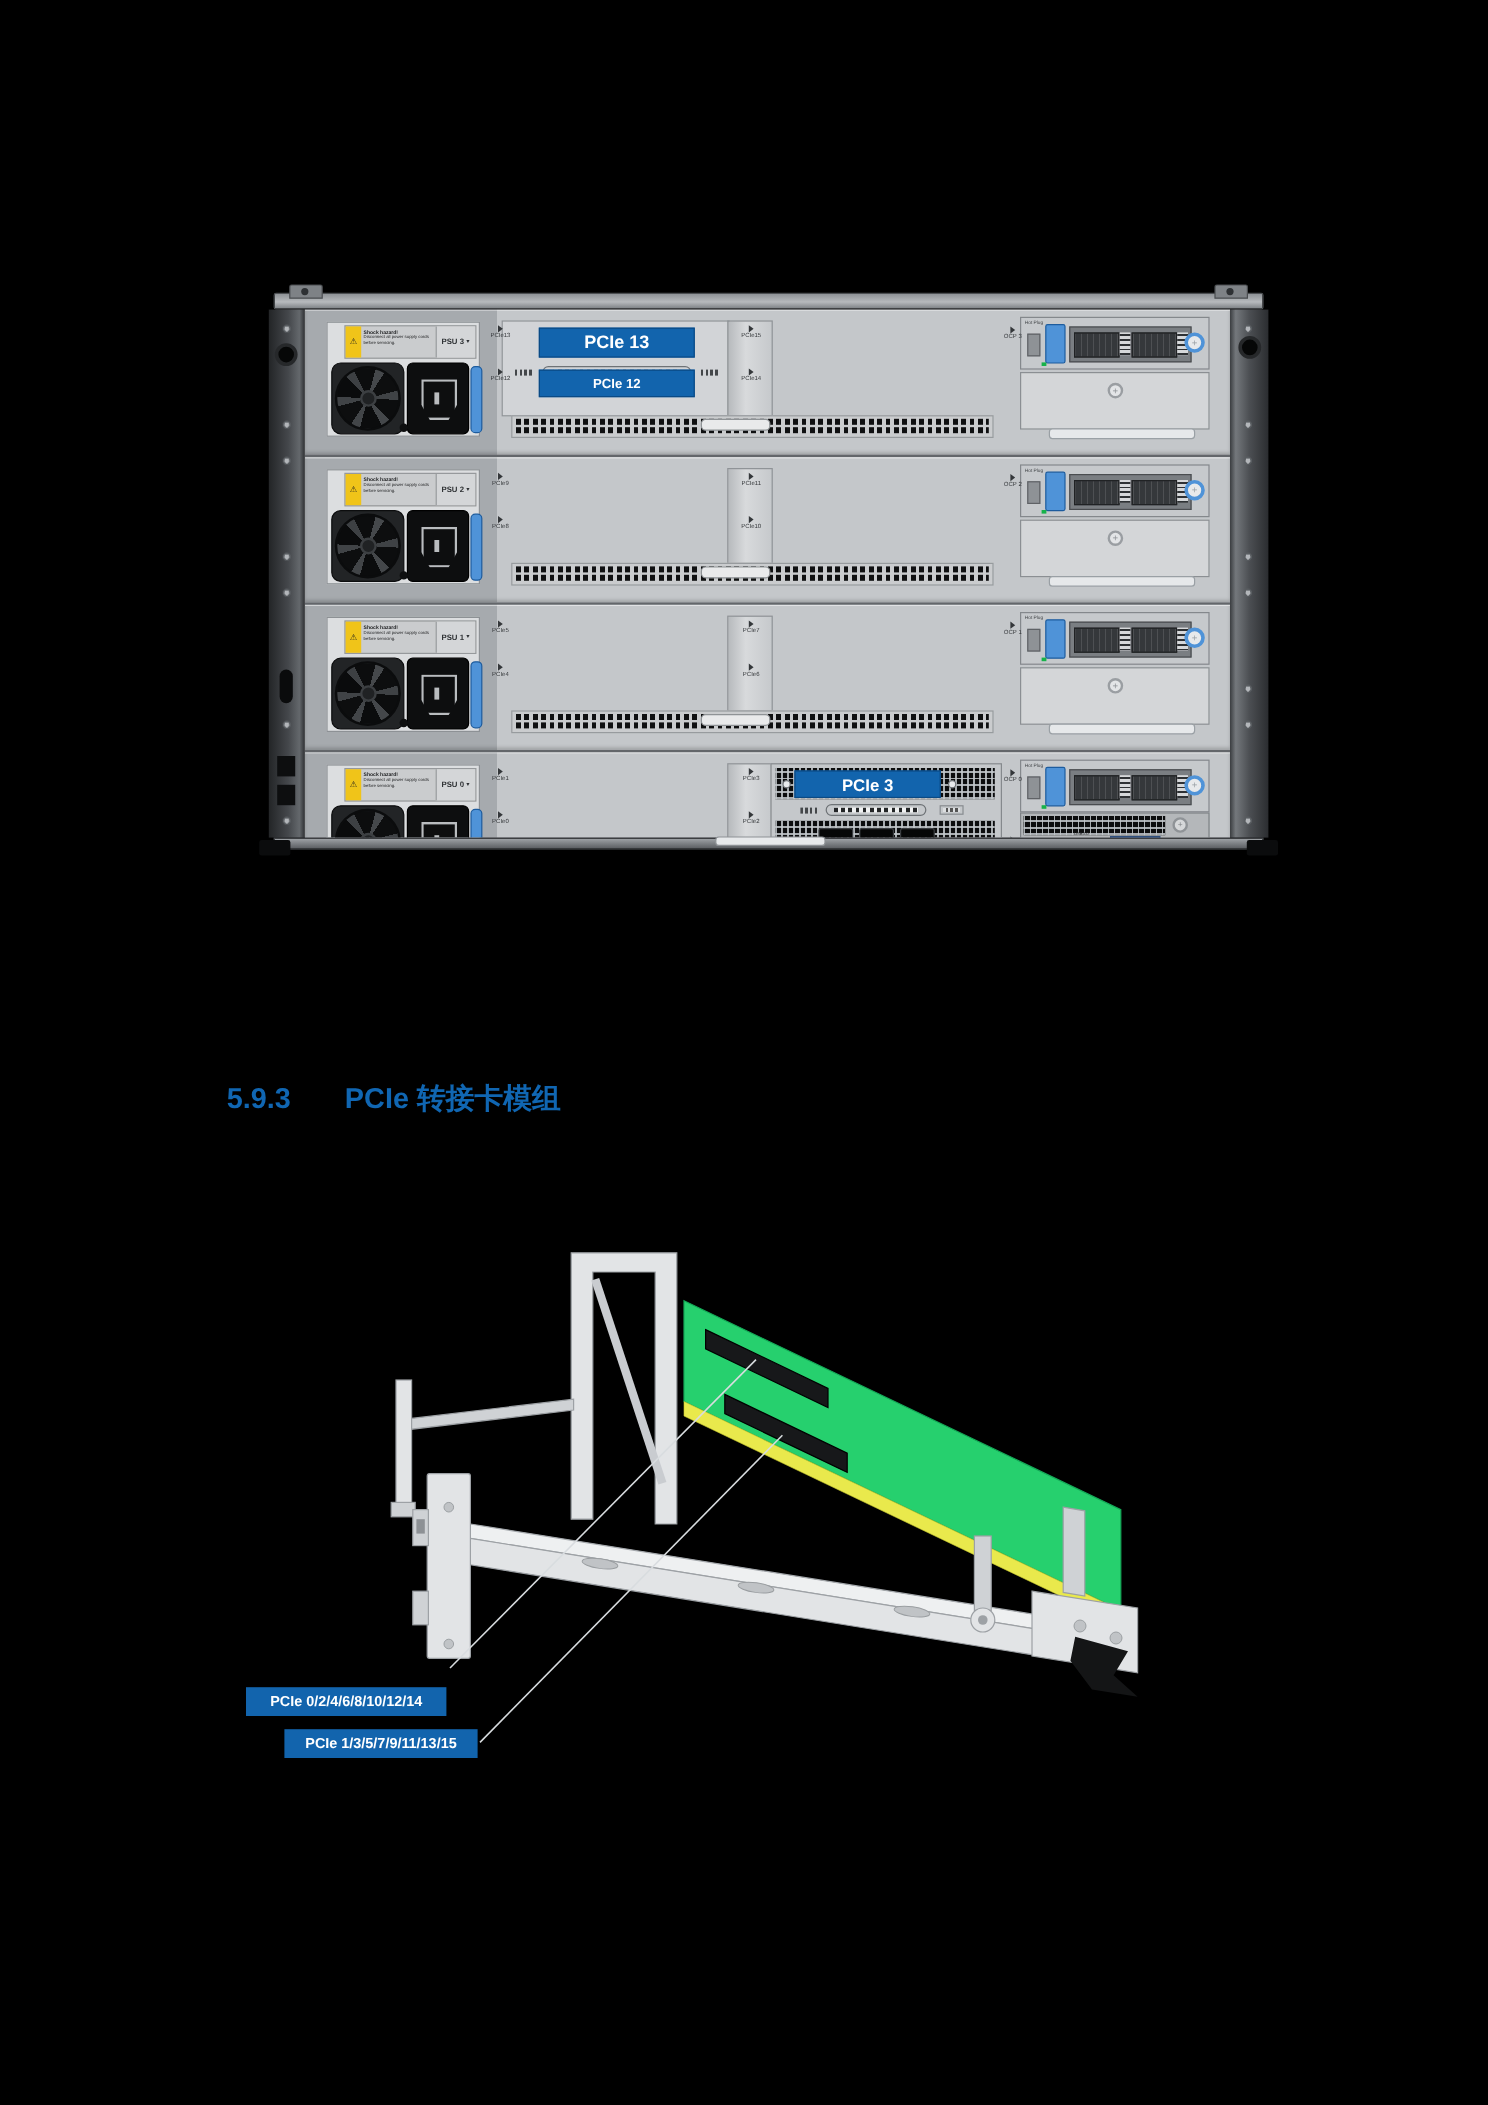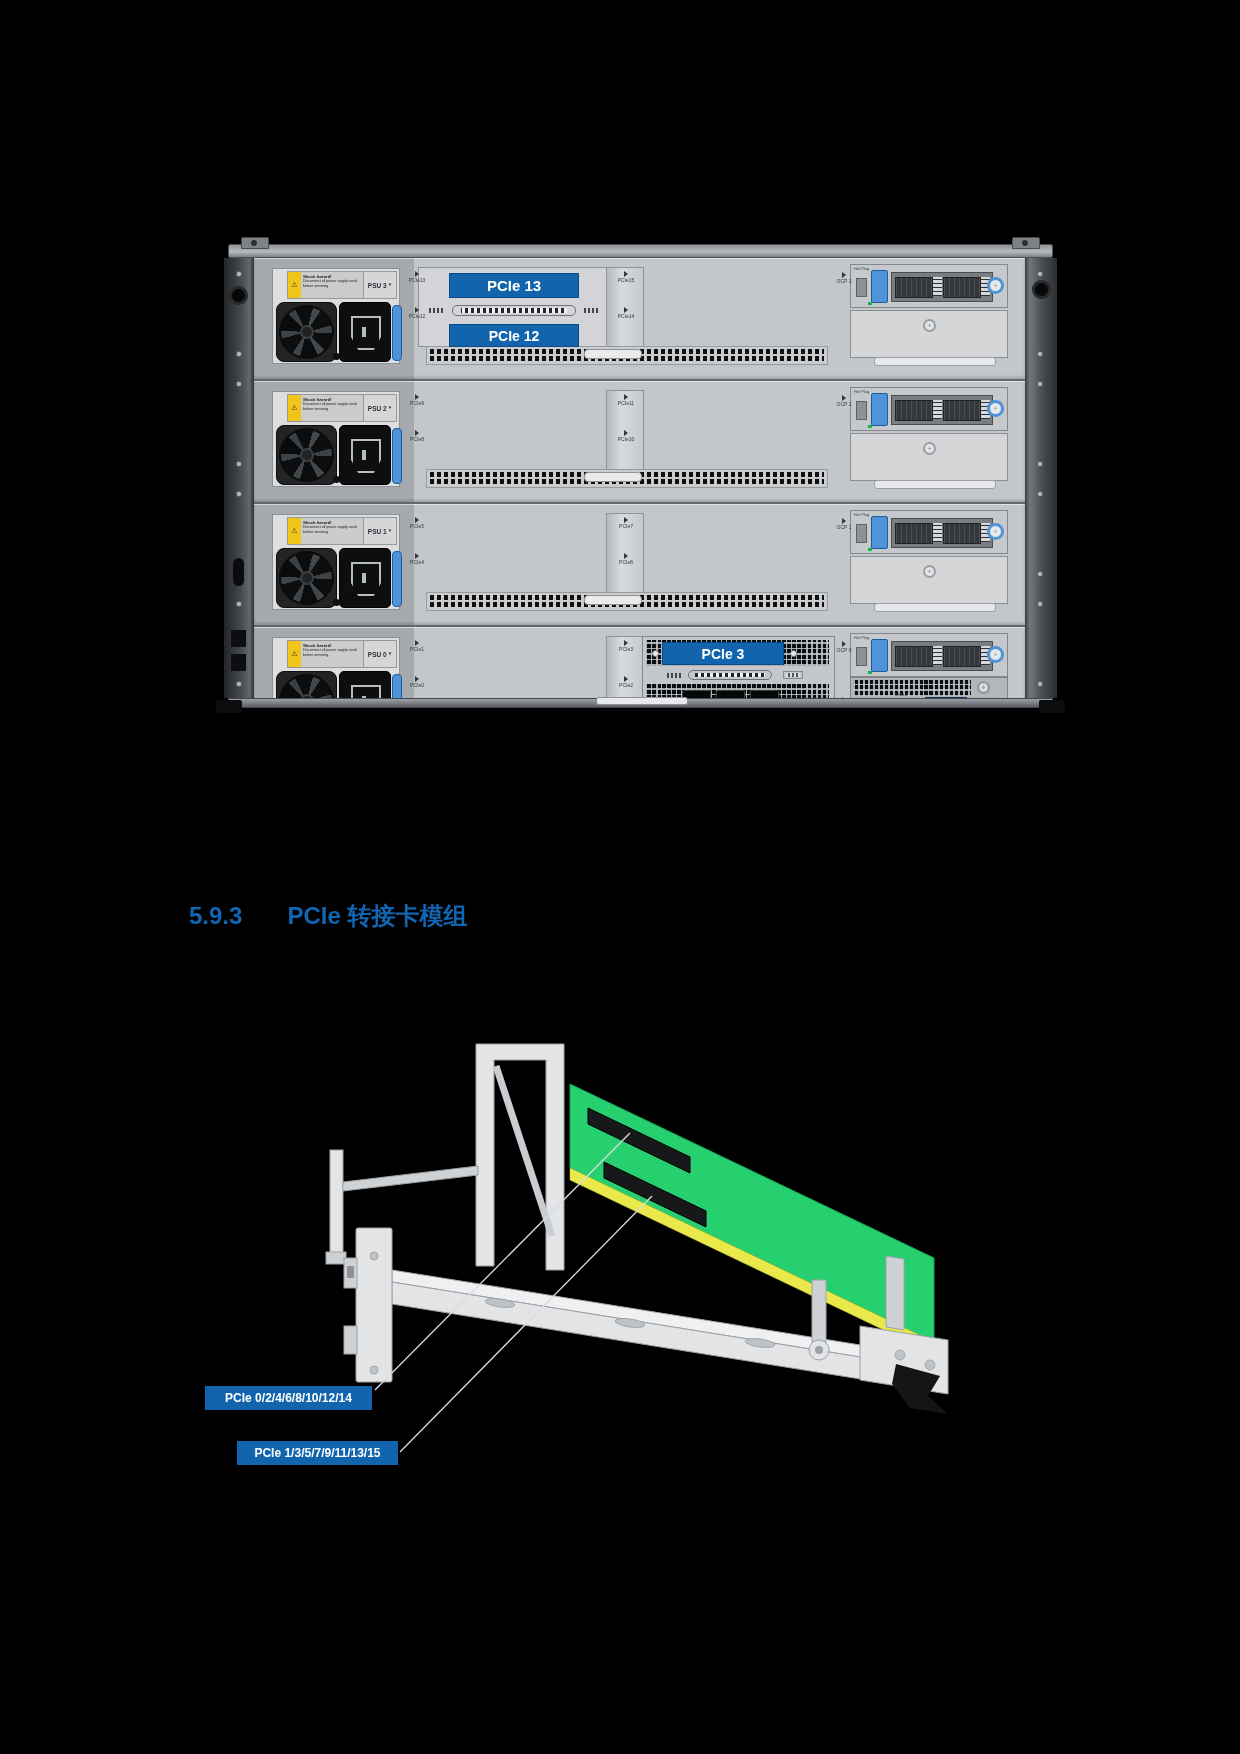--- a/index.html
+++ b/index.html
@@ -76,21 +76,21 @@
   .tag-icm{left:575px;top:70px;display:none;}
   .has-mgmt .tag-icm{display:block;}
 
   
   .blabel{position:absolute;background:var(--slot-label-blue,#1264ad);color:#fff;font-weight:bold;
     display:flex;align-items:center;justify-content:center;border:1px solid #0a4a85;z-index:2;box-sizing:border-box;}
 
   
   .riser1{position:absolute;left:164px;top:9px;width:188px;height:78px;background:#d2d4d7;border:1px solid #8f9397;}
   .blabel-t{left:30px;top:5px;width:130px;height:25px;font-size:15px;}
-  .blabel-b{left:30px;top:56px;width:130px;height:23px;font-size:14px;}
+  .blabel-b{left:30px;top:40px;width:130px;height:23px;font-size:11px;}
   .slot-pill{position:absolute;left:33px;top:37px;width:124px;height:11px;background:#f1f2f3;border:1px solid #6e7276;
     border-radius:5px;box-sizing:border-box;padding:2px 8px;background-clip:content-box;
     background-image:repeating-linear-gradient(90deg,#232527 0 3px,transparent 3px 6px);}
   .slot-pill::before,.slot-pill::after{content:"";position:absolute;top:2px;width:15px;height:5px;
     background:repeating-linear-gradient(90deg,#44474a 0 2px,transparent 2px 4px);}
   .slot-pill::before{left:-24px}.slot-pill::after{right:-24px}
 
   
   .divider{position:absolute;left:352px;top:9px;width:36px;height:78px;
     background:linear-gradient(90deg,#b7babd,#d8dadc 40%,#c6c9cc);border:1px solid #8f9397;}
@@ -187,21 +187,21 @@
   .metal-l{fill:#eef0f1;stroke:#a5a9ad;stroke-width:1;}
   .pcb{fill:var(--pcb-green,#26d06e);stroke:#14a857;stroke-width:1;}
   .pcb-edge{fill:var(--pcb-edge-yellow,#e9e94c);stroke:#c9c92e;stroke-width:.5;}
   .slotblk{fill:#17181a;stroke:#000;stroke-width:1;}
   .hole{fill:#c0c3c6;stroke:#9a9ea1;stroke-width:.8;}
   .rubber{fill:#141516;}
   .lead{stroke:#d8dcdf;stroke-width:1.3;fill:none;}
   .brace{stroke:#c9ccd0;stroke-width:7;}
   .riser-label{position:absolute;background:var(--riser-label-blue,#1264ad);color:#fff;font-weight:bold;
     font-size:12px;display:flex;align-items:center;justify-content:center;z-index:2;box-sizing:border-box;}
-  .riser-label-1{left:-95px;top:356px;width:167px;height:24px;}
+  .riser-label-1{left:-95px;top:376px;width:167px;height:24px;}
   .riser-label-2{left:-63px;top:411px;width:161px;height:24px;}
 </style>
 </head>
 <body>
 
 <div class="page">
 
   <div class="server-fig">
     <div class="chassis-top">
       <div class="tab tab-l"></div>

